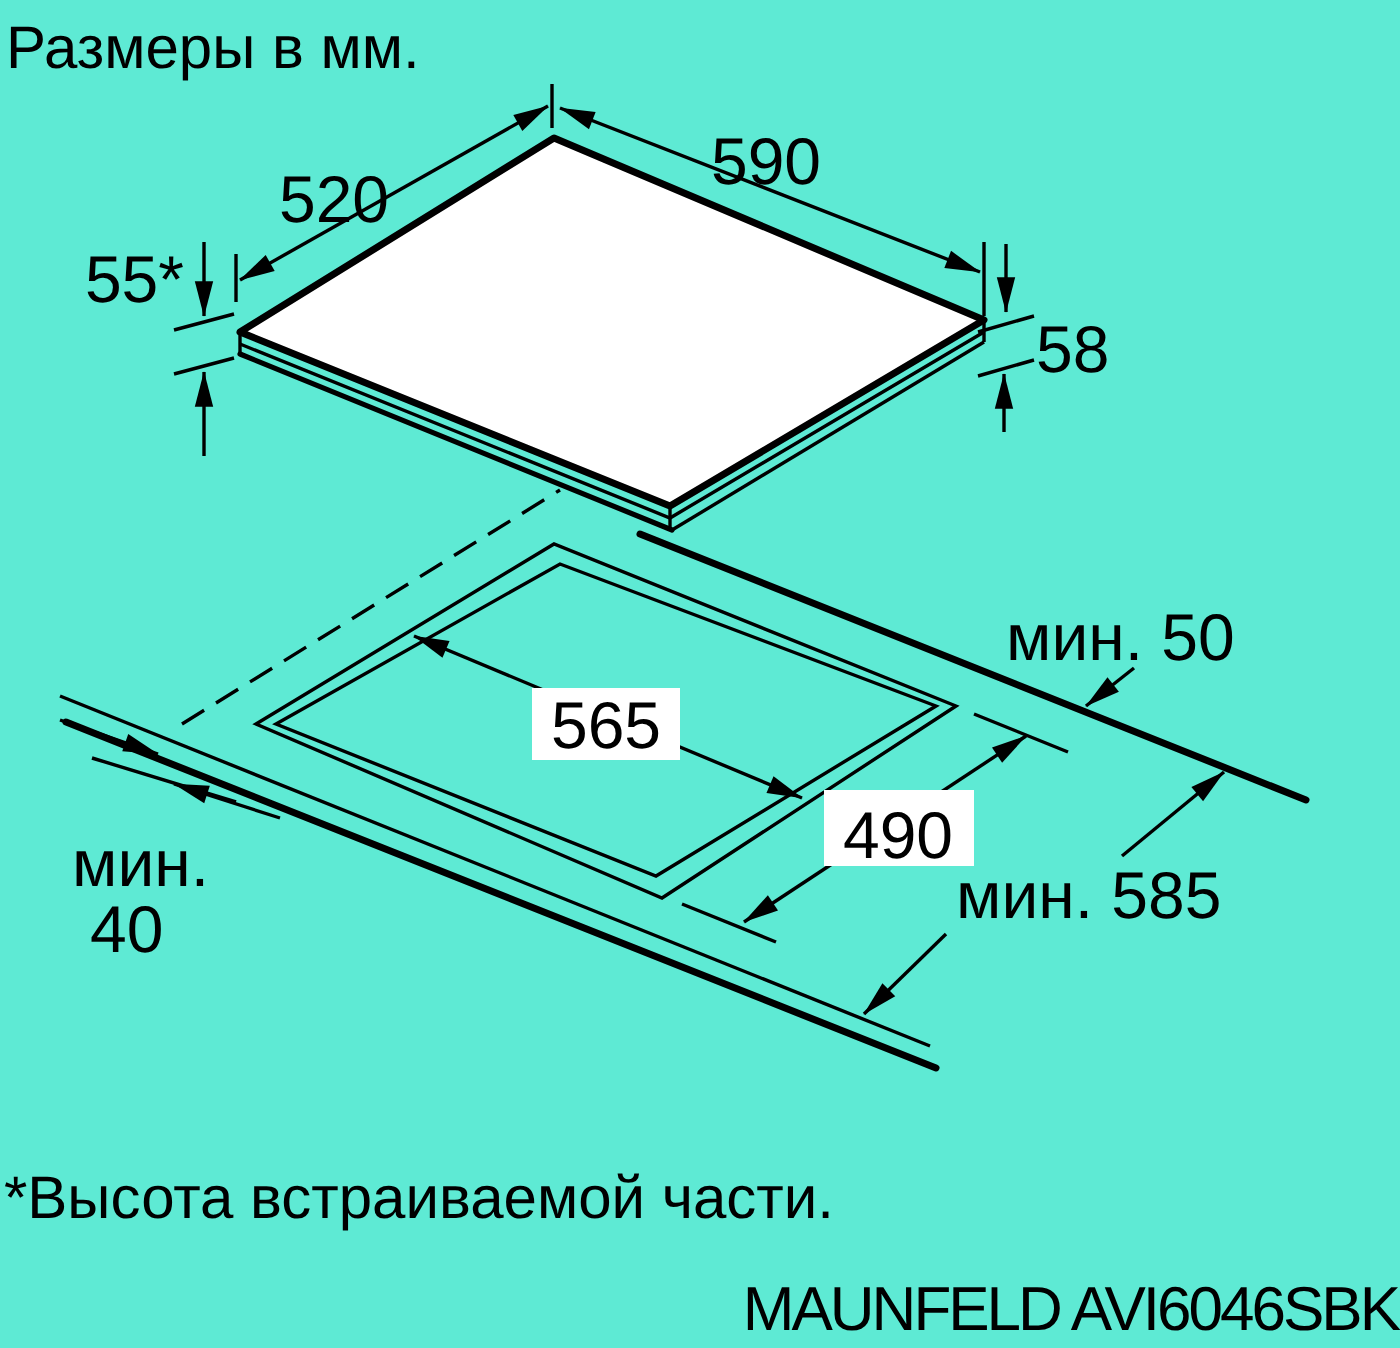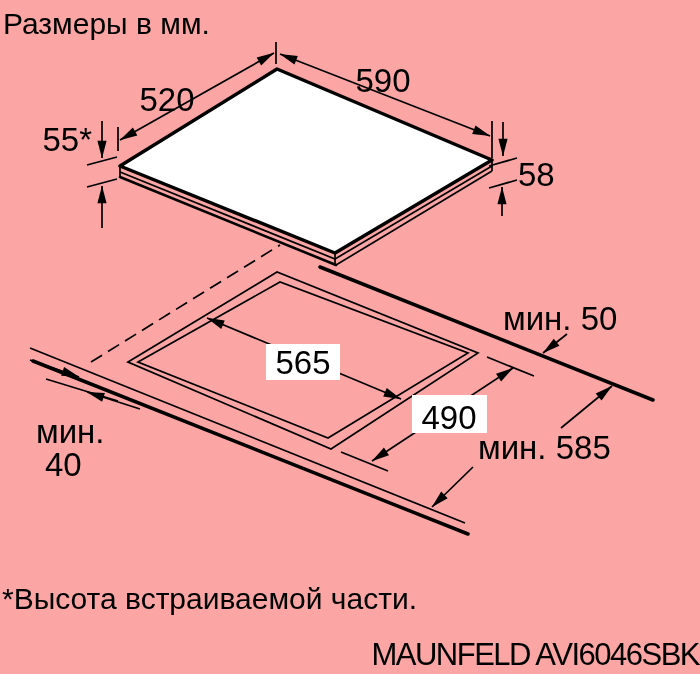--- a/index.html
+++ b/index.html
@@ -1,16 +1,16 @@
 <!DOCTYPE html>
 <html><head>
 <meta charset="utf-8">
 <style>
   html,body{margin:0;padding:0;background:#ffffff;}
-  .page{position:relative;width:700px;height:674px;background:#fca5a5;overflow:hidden;}
+  .page{position:relative;width:700px;height:674px;background:#5eead4;overflow:hidden;}
   svg{position:absolute;left:0;top:0;}
   text{fill:#000;font-family:"Liberation Sans","DejaVu Sans",sans-serif;}
   .dim-label{font-size:33px;}
   .note-label{font-size:30px;}
   .model-label{font-size:31px;letter-spacing:-1.5px;}
   .thin{stroke:#000;stroke-width:1.7;fill:none;}
   .thick{stroke:#000;stroke-width:3.5;fill:none;stroke-linejoin:round;stroke-linecap:round;}
   .mid{stroke:#000;stroke-width:2.6;fill:none;stroke-linecap:round;}
   .dashed{stroke:#000;stroke-width:1.7;fill:none;stroke-dasharray:13 7;}
   .glass{fill:#ffffff;stroke:#000;stroke-width:3.5;stroke-linejoin:round;}

